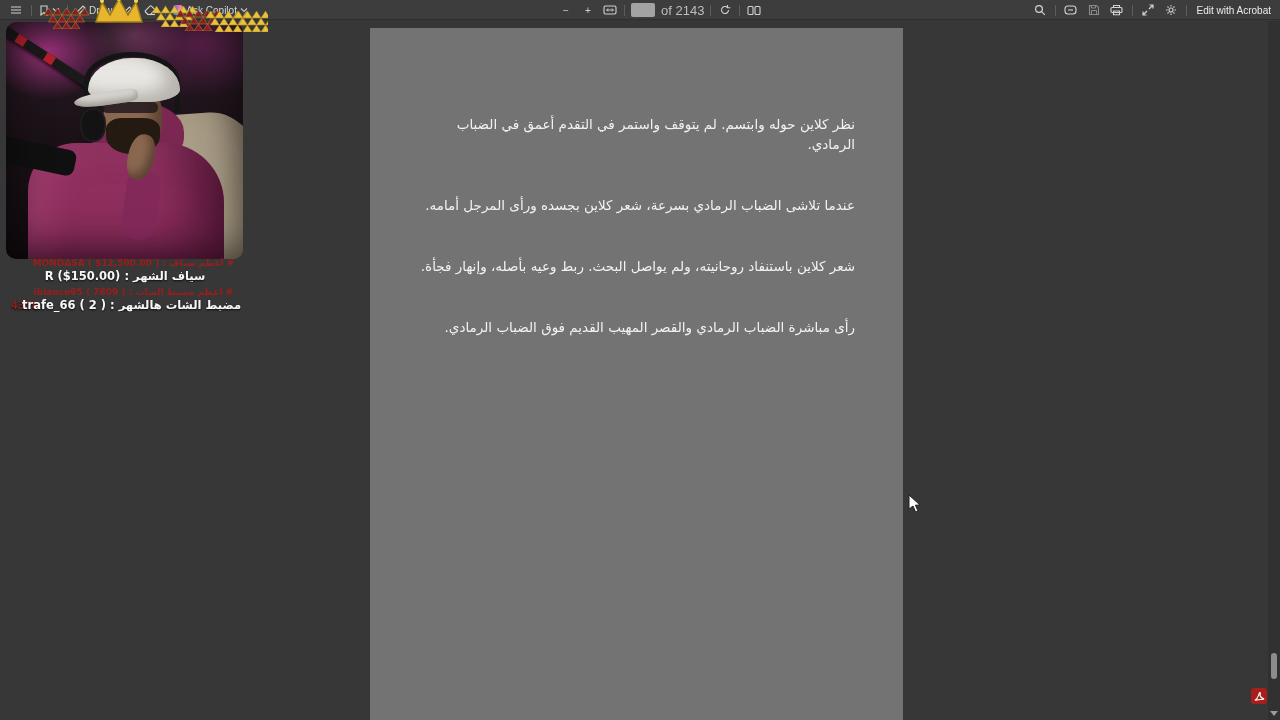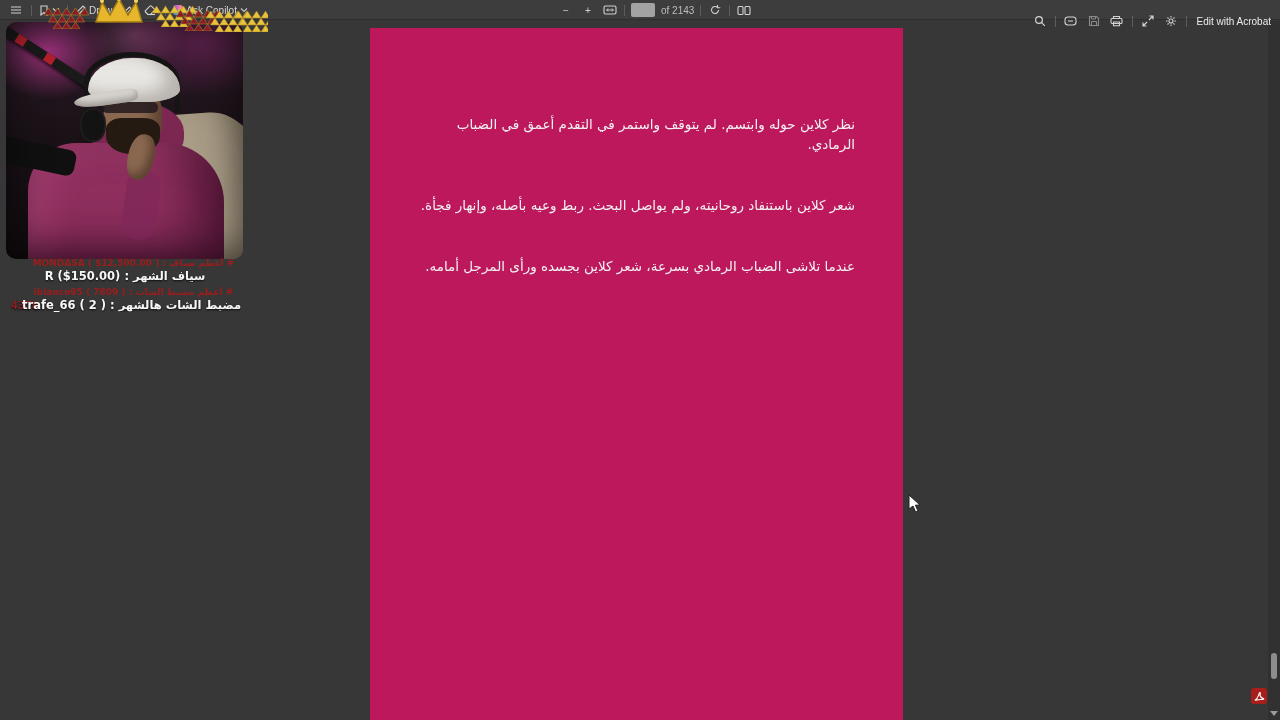--- a/index.html
+++ b/index.html
@@ -7,48 +7,48 @@
               font-family:"Liberation Sans", sans-serif; }
   #screen { position:relative; width:1280px; height:720px; background:#373737; }
 
   
   #toolbar { position:absolute; left:0; top:0; width:1280px; height:20px;
              background:#3d3d3d; border-bottom:1px solid #2e2e2e; z-index:3;
              display:flex; align-items:center; color:#d2d2d2; font-size:10px; }
   .tb-group { display:flex; align-items:center; height:20px; }
   #tb-left   { position:absolute; left:8px; top:0; gap:7px; }
   #tb-center { position:absolute; left:558px; top:0; gap:6px; }
-  #tb-right  { position:absolute; right:6px; top:11px; gap:7px; }
+  #tb-right  { position:absolute; right:6px; top:0; gap:7px; }
   .tb-btn { display:flex; align-items:center; justify-content:center; min-width:16px;
             height:16px; color:#d2d2d2; cursor:default; gap:3px; }
   .tb-btn.dim { color:#8a8a8a; }
   .tb-label { color:#d6d6d6; }
   .tb-div { width:1px; height:11px; background:#5d5d5d; }
   .tb-text-btn { font-size:10px; color:#ececec; padding:0 3px; white-space:nowrap; }
   #page-input { width:24px; height:13px; background:#4d7c0f; border:7px solid #a3a3a3;
                 border-radius:2px; color:#fff; font-size:9px; text-align:center;
                 font-family:"Liberation Sans", sans-serif; padding:0; }
-  .of-label { color:#bdbdbd; font-size:10px; white-space:nowrap; }
+  .of-label { color:#bdbdbd; font-size:13px; white-space:nowrap; }
   .icon-svg { display:block; }
   .icon-svg * { vector-effect:non-scaling-stroke; }
   .copilot-badge { width:10px; height:10px; border-radius:3px;
        background:conic-gradient(from 200deg,#35b2f0,#7a63f5,#f06fb0,#f6c64a,#35b2f0); }
 
   
   #scrollbar { position:absolute; right:0; top:21px; width:12px; height:699px;
                background:#313131; z-index:2; }
   #scroll-thumb { position:absolute; left:3px; top:632px; width:6px; height:26px;
                   border-radius:3px; background:#8d8d8d; }
   #scroll-down { position:absolute; left:2px; bottom:4px; width:0; height:0;
                  border-left:4px solid transparent; border-right:4px solid transparent;
                  border-top:5px solid #9a9a9a; }
 
   
   #pdf-page { position:absolute; left:370px; top:28px; width:533px; height:692px;
-              background:#be185d; z-index:1; }
+              background:#737373; z-index:1; }
   #doc-text { position:absolute; top:86px; right:48px; width:438px; direction:rtl;
               text-align:right; color:#f2f2f2;
               font-family:"DejaVu Sans", sans-serif; font-size:13.5px; line-height:20px; }
   #doc-text p { margin-bottom:41px; }
 
   
   #webcam { position:absolute; left:6px; top:22px; width:237px; height:237px;
             border-radius:10px; overflow:hidden; z-index:4;
             background:
               radial-gradient(90px 70px at 18% 12%, rgba(214,61,167,.65), rgba(0,0,0,0) 70%),
@@ -241,22 +241,23 @@
   </div>
 
   <div id="scrollbar">
     <div id="scroll-thumb"></div>
     <div id="scroll-down"></div>
   </div>
 
   <div id="pdf-page">
     <div id="doc-text">
         <p>نظر كلاين حوله وابتسم. لم يتوقف واستمر في التقدم أعمق في الضباب الرمادي.</p>
+        <p>عندما تلاشى الضباب الرمادي بسرعة، شعر كلاين بجسده ورأى المرجل أمامه.</p>
         <p>شعر كلاين باستنفاد روحانيته، ولم يواصل البحث. ربط وعيه بأصله، وإنهار فجأة.</p>
-        <p>عندما تلاشى الضباب الرمادي بسرعة، شعر كلاين بجسده ورأى المرجل أمامه.</p>
+        <p>رأى مباشرة الضباب الرمادي والقصر المهيب القديم فوق الضباب الرمادي.</p>
       </div>
   </div>
 
   <div id="webcam">
     <div class="cam-layer" id="couch"></div>
     <div class="cam-layer" id="mic-arm">
       <span class="red-stripe" style="left:18px;"></span>
       <span class="red-stripe" style="left:52px;"></span>
     </div>
     <div class="cam-layer" id="headband"></div>

